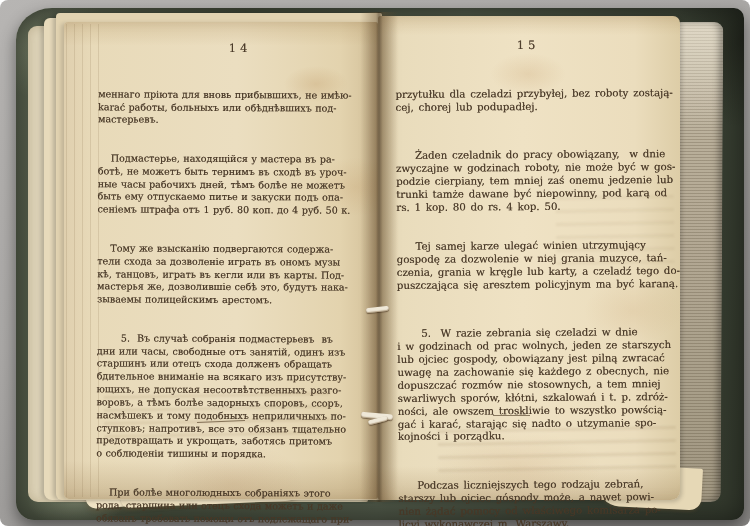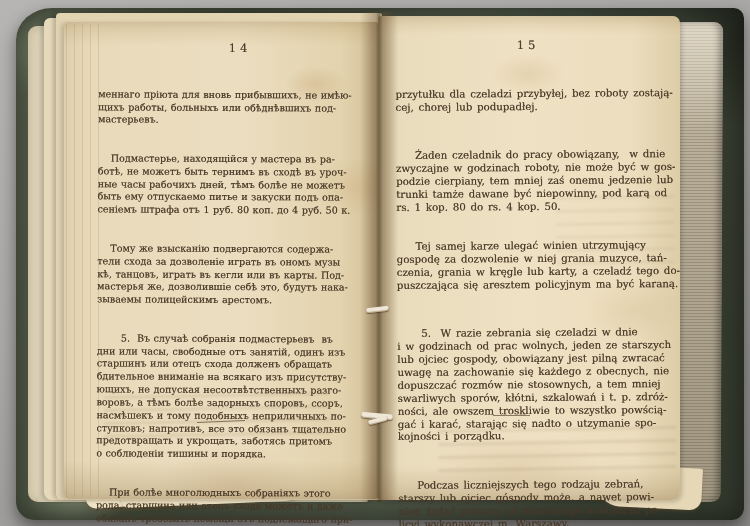--- a/index.html
+++ b/index.html
@@ -1,19 +1,20 @@
 <!DOCTYPE html>
 <html><head>
 <meta charset="utf-8">
 <style>
   html,body{margin:0;padding:0;}
   .shot{
     position:relative; width:750px; height:526px; overflow:hidden;
     background:linear-gradient(155deg,#b7b5b3 0%,#aaa8a6 40%,#949290 80%,#8b8987 100%);
     font-family:"DejaVu Serif", serif;
+    border-radius:8px;
   }
   .abs{position:absolute;}
 
   
   .cover{
     left:16px; top:8px; width:728px; height:512px;
     border-radius:36px 10px 12px 18px / 32px 10px 12px 18px;
     background:
       radial-gradient(120px 70px at 30px 40px, rgba(150,160,130,.30), rgba(0,0,0,0) 70%),
       radial-gradient(70px 40px at 60px 492px, rgba(190,200,170,.35), rgba(0,0,0,0) 70%),
@@ -130,21 +131,21 @@
   <div class="abs curl3"></div>
   <div class="abs sheet3"></div>
 
   <div class="abs pageL"></div>
   <div class="abs pageR"></div>
   <div class="abs crease"></div>
 
   <div class="abs pagenum numL">14</div>
   <div class="abs textcol colL">
     <div class="para">меннаго пріюта для вновь прибывшихъ, не имѣю-
-щихъ работы, больныхъ или обѣднѣвшихъ под-
+karać работы, больныхъ или обѣднѣвшихъ под-
 мастерьевъ.</div>
     <div class="para ind">Подмастерье, находящійся у мастера въ ра-
 ботѣ, не можетъ быть тернимъ въ сходѣ въ уроч-
 ные часы рабочихъ дней, тѣмъ болѣе не можетъ
 быть ему отпускаемо питье и закуски подъ опа-
 сеніемъ штрафа отъ 1 руб. 80 коп. до 4 руб. 50 к.</div>
     <div class="para ind">Тому же взысканію подвергаются содержа-
 тели схода за дозволеніе играть въ ономъ музы
 кѣ, танцовъ, играть въ кегли или въ карты. Под-
 мастерья же, дозволившіе себѣ это, будутъ нака-

